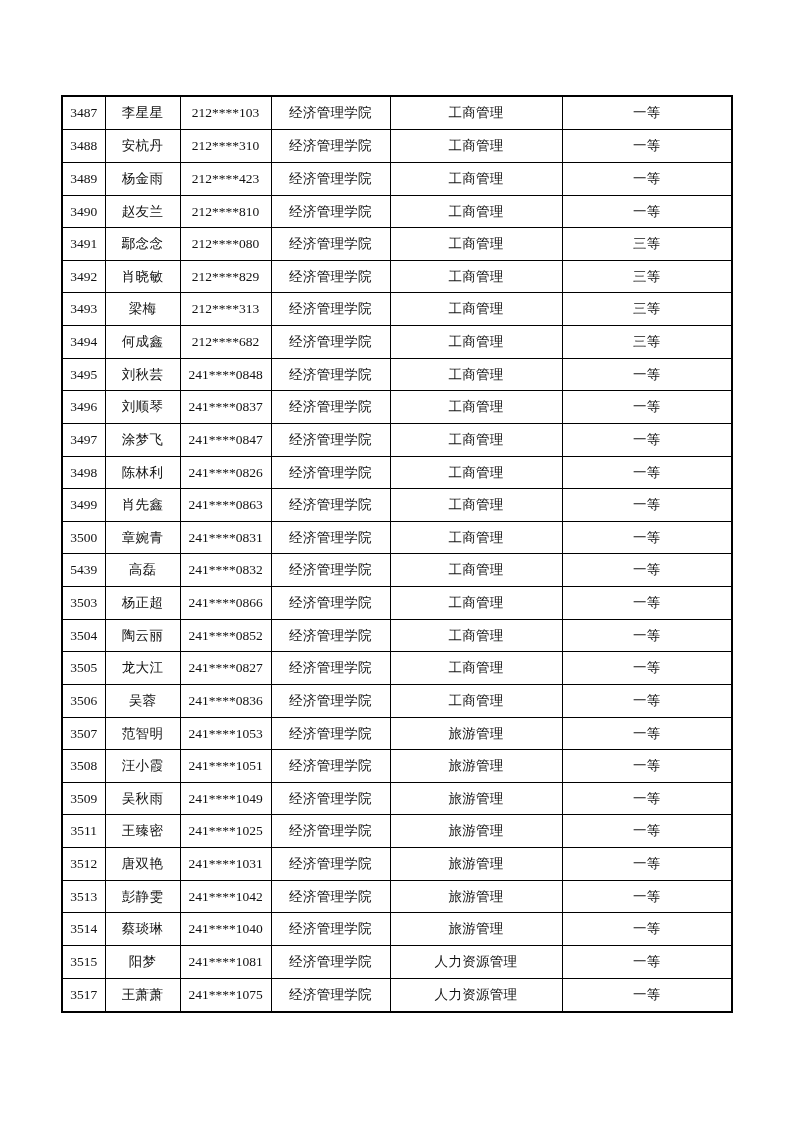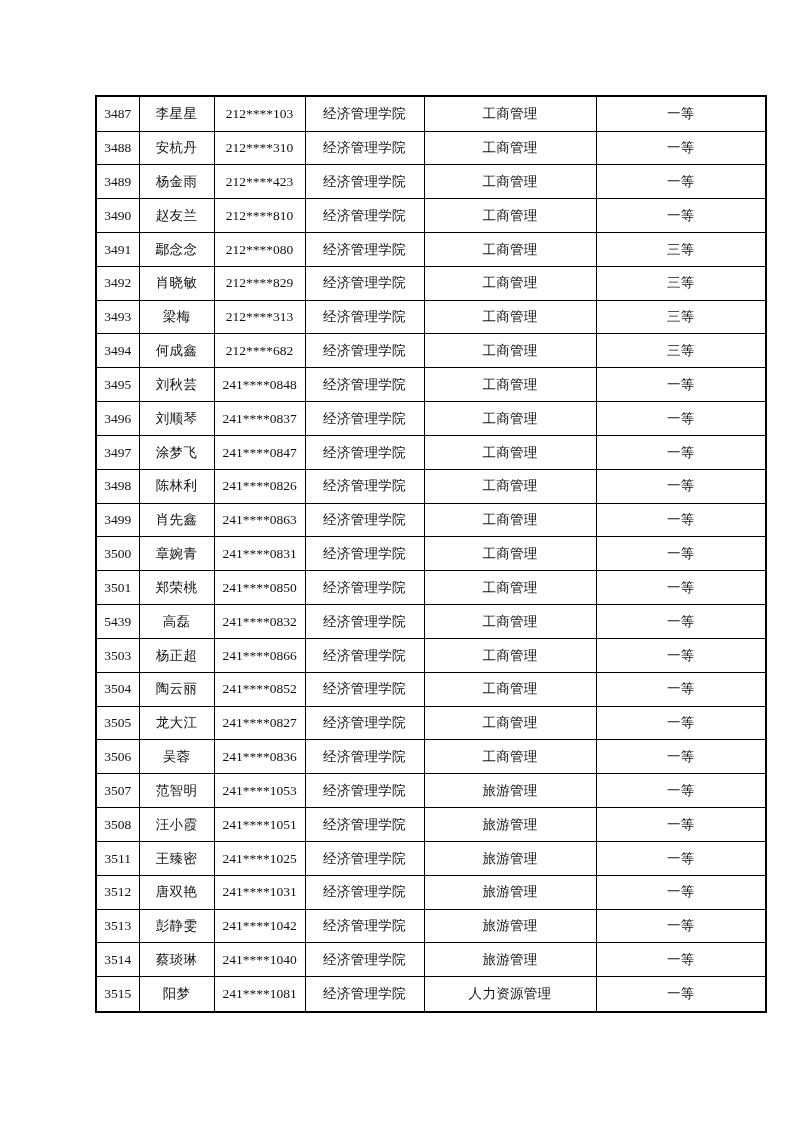--- a/index.html
+++ b/index.html
@@ -24,21 +24,20 @@
   }
   table.award-table {
     position: absolute;
     left: 61px;
     top: 95px;
     width: 670px;
     height: 918px;
     border-collapse: collapse;
     table-layout: fixed;
     border: 2px solid #000000;
-    margin-left: 34px;
   }
   table.award-table td {
     border: 1px solid #000000;
     text-align: center;
     vertical-align: middle;
     font-size: 13.5px;
     line-height: 1;
     padding: 0;
     white-space: nowrap;
     overflow: hidden;
@@ -169,28 +168,20 @@
         </tr>
         <tr>
           <td class="col-id">3500</td>
           <td class="col-name">章婉青</td>
           <td class="col-student_no">241****0831</td>
           <td class="col-college">经济管理学院</td>
           <td class="col-major">工商管理</td>
           <td class="col-award">一等</td>
         </tr>
         <tr>
-          <td class="col-id">3501</td>
-          <td class="col-name">郑荣桃</td>
-          <td class="col-student_no">241****0850</td>
-          <td class="col-college">经济管理学院</td>
-          <td class="col-major">工商管理</td>
-          <td class="col-award">一等</td>
-        </tr>
-        <tr>
           <td class="col-id">5439</td>
           <td class="col-name">高磊</td>
           <td class="col-student_no">241****0832</td>
           <td class="col-college">经济管理学院</td>
           <td class="col-major">工商管理</td>
           <td class="col-award">一等</td>
         </tr>
         <tr>
           <td class="col-id">3503</td>
           <td class="col-name">杨正超</td>
@@ -233,20 +224,28 @@
         </tr>
         <tr>
           <td class="col-id">3508</td>
           <td class="col-name">汪小霞</td>
           <td class="col-student_no">241****1051</td>
           <td class="col-college">经济管理学院</td>
           <td class="col-major">旅游管理</td>
           <td class="col-award">一等</td>
         </tr>
         <tr>
+          <td class="col-id">3509</td>
+          <td class="col-name">吴秋雨</td>
+          <td class="col-student_no">241****1049</td>
+          <td class="col-college">经济管理学院</td>
+          <td class="col-major">旅游管理</td>
+          <td class="col-award">一等</td>
+        </tr>
+        <tr>
           <td class="col-id">3511</td>
           <td class="col-name">王臻密</td>
           <td class="col-student_no">241****1025</td>
           <td class="col-college">经济管理学院</td>
           <td class="col-major">旅游管理</td>
           <td class="col-award">一等</td>
         </tr>
         <tr>
           <td class="col-id">3512</td>
           <td class="col-name">唐双艳</td>
@@ -268,19 +267,27 @@
           <td class="col-name">蔡琰琳</td>
           <td class="col-student_no">241****1040</td>
           <td class="col-college">经济管理学院</td>
           <td class="col-major">旅游管理</td>
           <td class="col-award">一等</td>
         </tr>
         <tr>
           <td class="col-id">3515</td>
           <td class="col-name">阳梦</td>
           <td class="col-student_no">241****1081</td>
+          <td class="col-college">经济管理学院</td>
+          <td class="col-major">人力资源管理</td>
+          <td class="col-award">一等</td>
+        </tr>
+        <tr>
+          <td class="col-id">3517</td>
+          <td class="col-name">王萧萧</td>
+          <td class="col-student_no">241****1075</td>
           <td class="col-college">经济管理学院</td>
           <td class="col-major">人力资源管理</td>
           <td class="col-award">一等</td>
         </tr>
       </tbody>
   </table>
 </div>
 
 </body></html>

